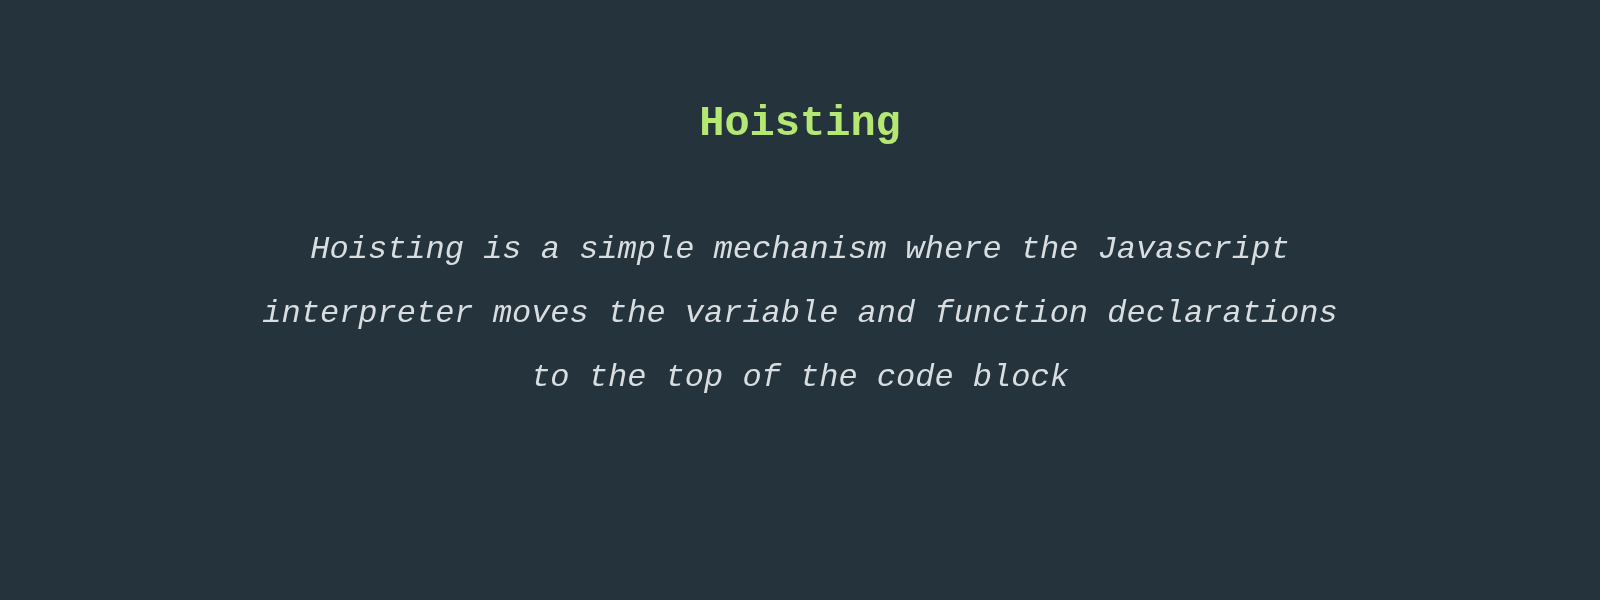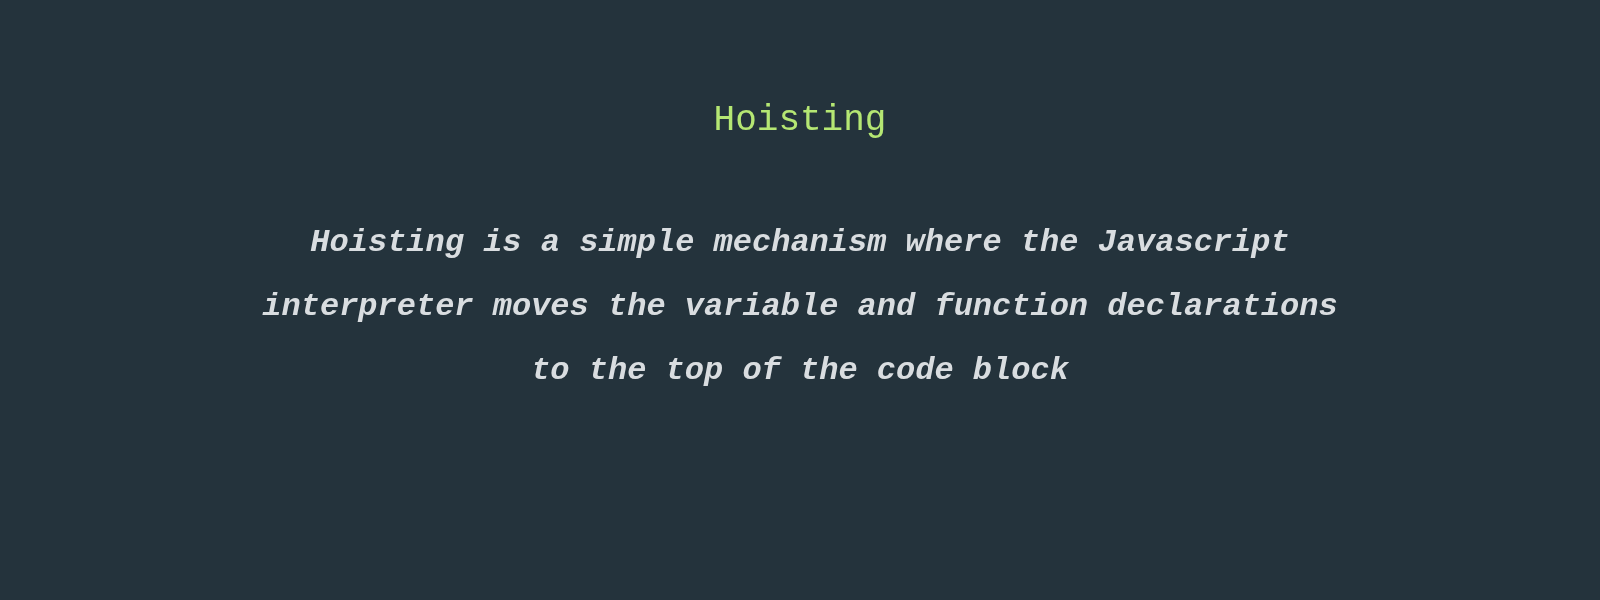--- a/index.html
+++ b/index.html
@@ -13,35 +13,34 @@
       background: #24333c;
       font-family: 'Courier New', Courier, monospace;
       display: flex;
       flex-direction: column;
       align-items: center;
       border-radius: 16px;
       overflow: hidden;
     }
     .title {
       color: #b5e773;
-      font-size: 36px;
-      font-weight: 400;
+      font-size: 42px;
+      font-weight: 700;
       margin-top: 100px;
       text-align: left;
       font-family: 'Courier New', Courier, monospace;
     }
     .description {
       color: #d9dde0;
       font-size: 32px;
       font-style: italic;
       text-align: center;
       margin-top: 70px;
       line-height: 2.0;
       max-width: 1100px;
       font-family: 'Courier New', Courier, monospace;
-      font-weight: bold;
     }
   </style>
 </head>
 <body>
 
 <h1 class="title">Hoisting</h1>
 <p class="description">Hoisting is a simple mechanism where the Javascript interpreter moves the variable and function declarations to the top of the code block</p>
 
 </body></html>

